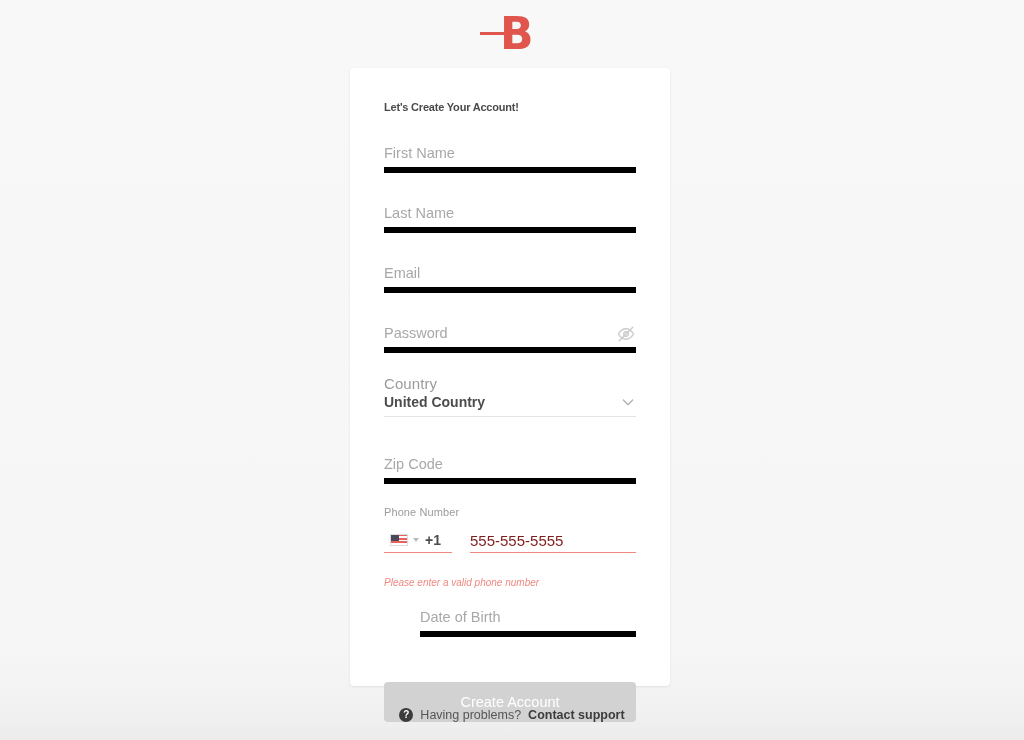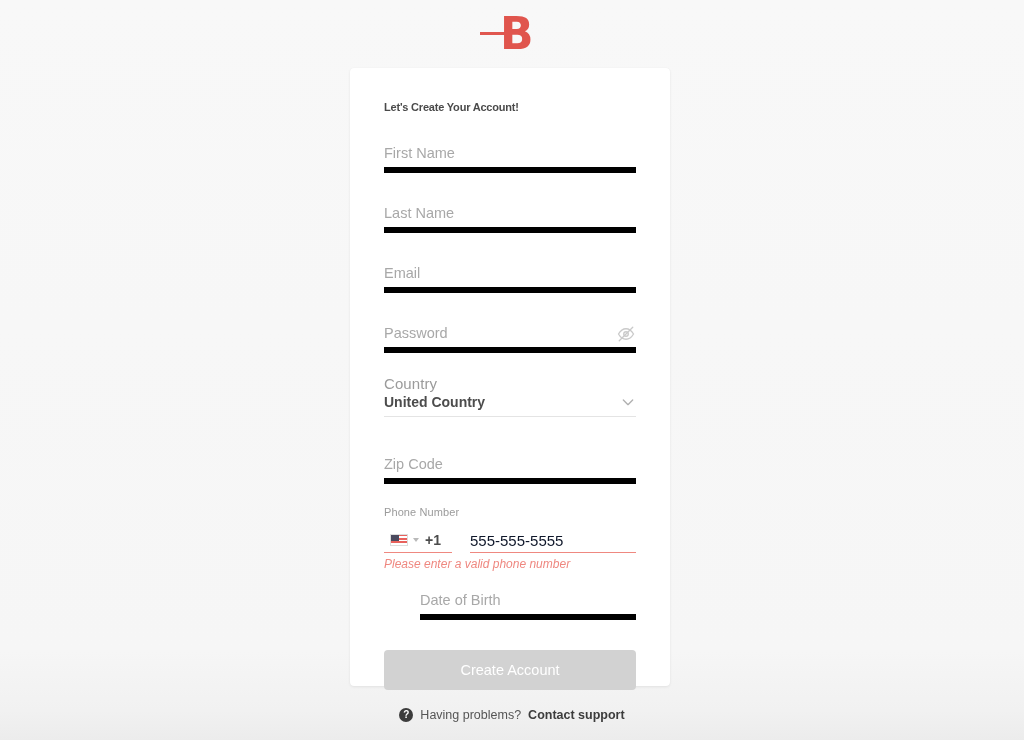--- a/index.html
+++ b/index.html
@@ -200,36 +200,36 @@
   .phone-input {
     flex: 1;
     margin-left: 18px;
     height: 26px;
     border-bottom: 1px solid #ef8880;
     display: flex;
     align-items: flex-end;
   }
   .phone-ph {
     font-size: 15px;
-    color: #0f172a;
+    color: #7f1d1d;
     padding-bottom: 3px;
   }
   .phone-error {
-    margin-top: 4px;
-    font-size: 12px;
+    margin-top: 24px;
+    font-size: 10px;
     font-style: italic;
     color: #ef8880;
   }
 
   
   .submit-btn {
     display: block;
     width: 252px;
     height: 40px;
-    margin: 30px 0 0 0;
+    margin: 45px 0 0 0;
     background: #d2d2d2;
     border: none;
     border-radius: 4px;
     color: #ffffff;
     font-size: 14.5px;
     font-family: "Liberation Sans", sans-serif;
     cursor: default;
   }
 
   

